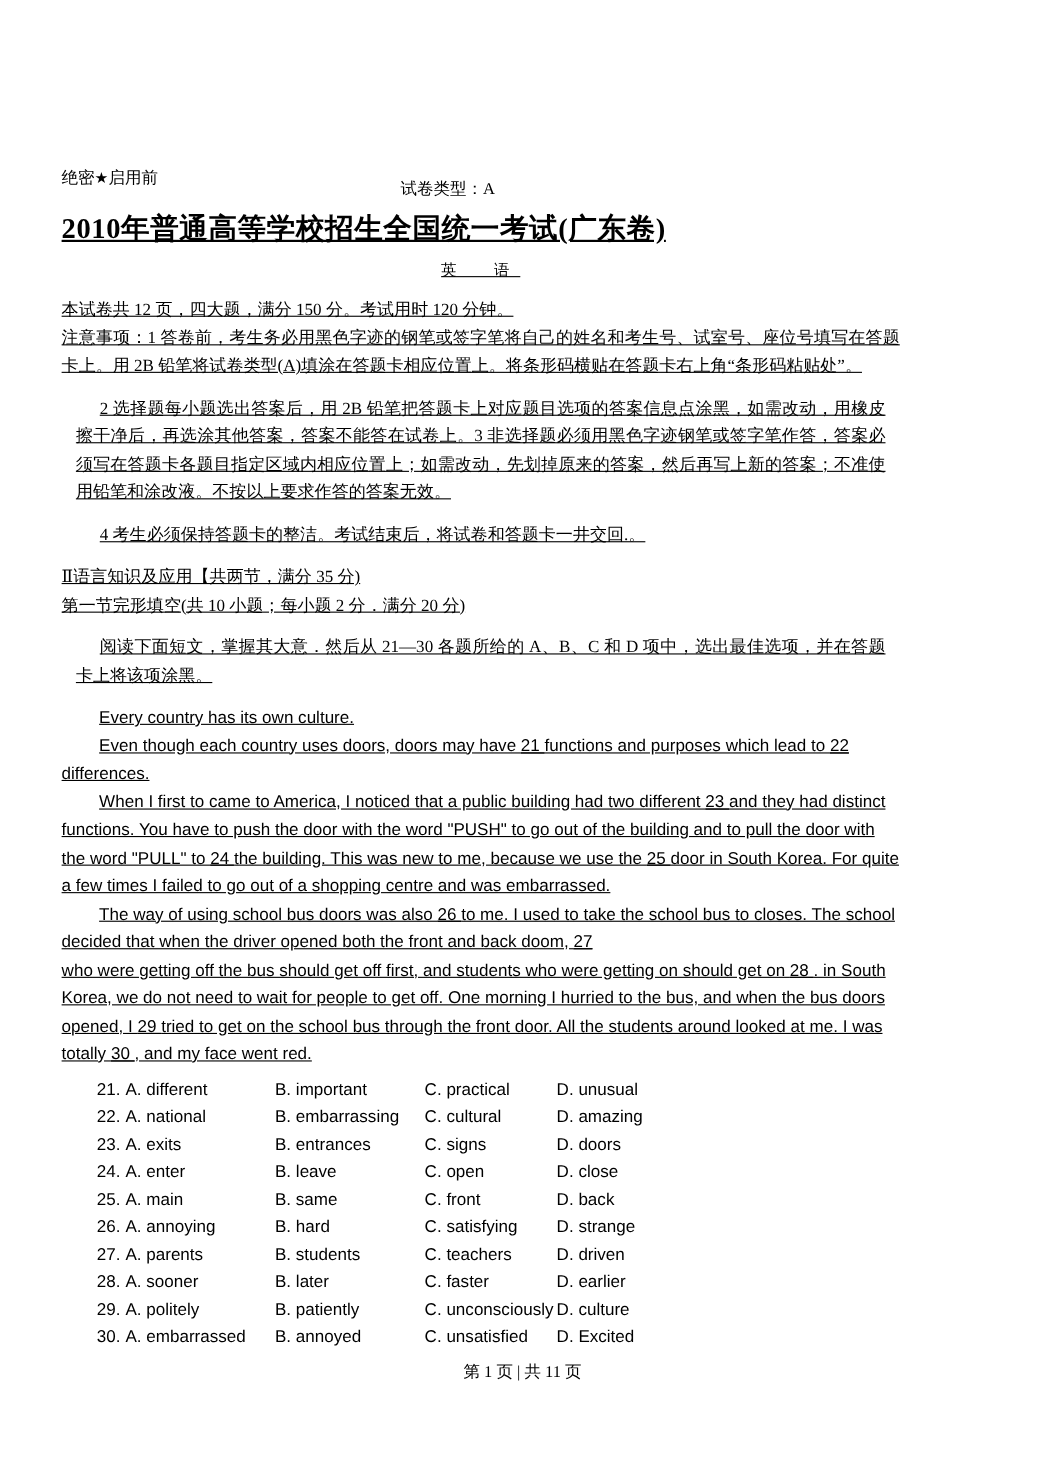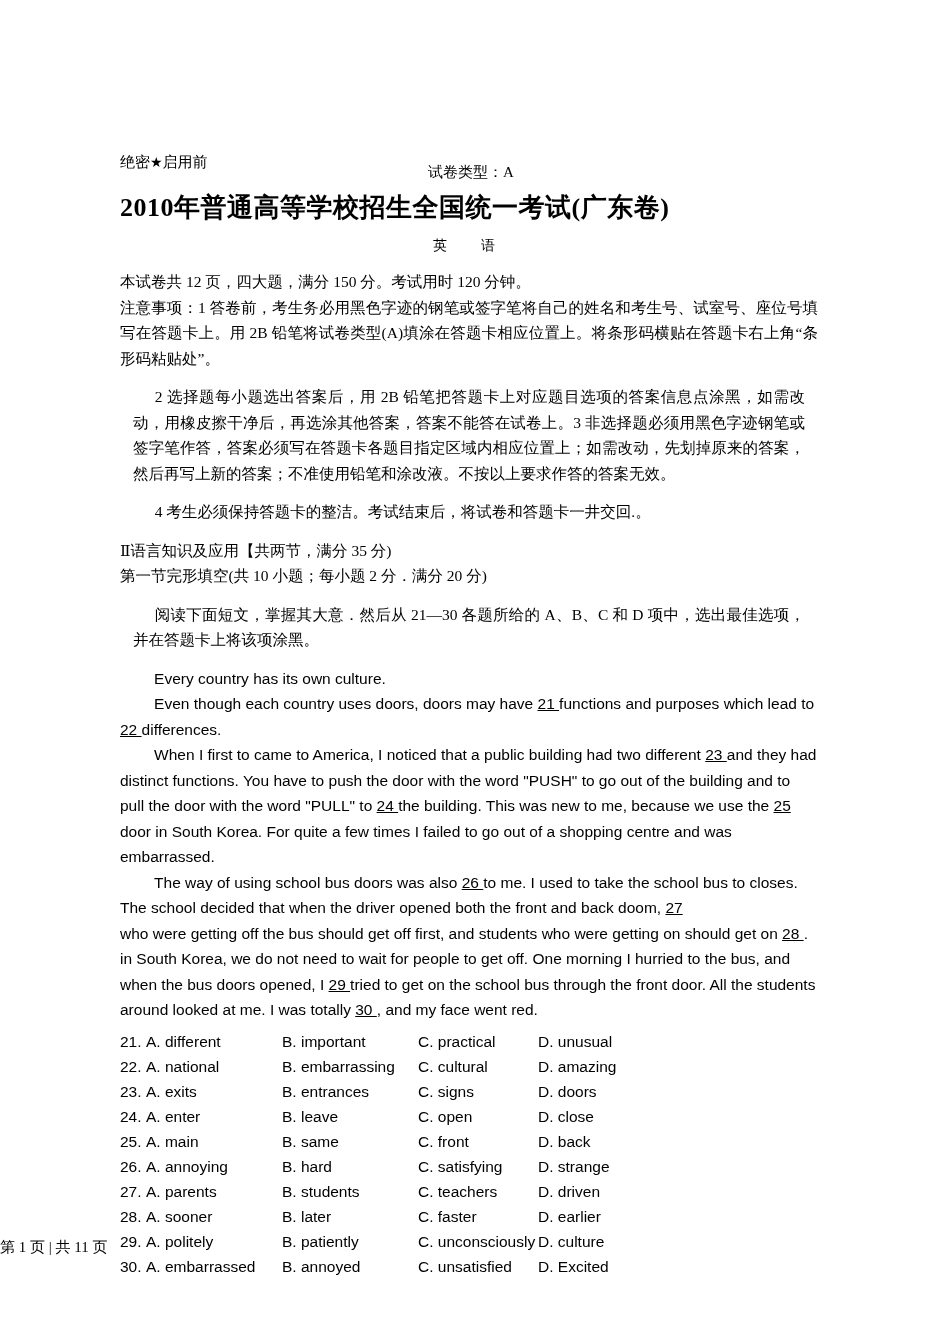--- a/index.html
+++ b/index.html
@@ -12,21 +12,22 @@
     height: 1344px;
     overflow: hidden;
     font-family: "Liberation Serif", "DejaVu Serif", serif;
     color: #000000;
   }
   .page {
     position: relative;
     width: 950px;
     height: 1344px;
     box-sizing: border-box;
-    padding: 150px 132px 0 120px;
+    padding: 150px 132px 0 56px;
+    text-decoration: underline;
   }
 
   
   .header-row {
     position: relative;
     height: 24px;
     font-size: 15px;
     line-height: 24px;
     font-family: "Liberation Serif", "DejaVu Serif", serif;
   }
@@ -106,37 +107,39 @@
   .options {
     margin-top: 6px;
     font-family: "Liberation Sans", "DejaVu Sans", sans-serif;
     font-size: 15.5px;
   }
   .opt-row {
     position: relative;
     height: 25px;
     line-height: 25px;
     white-space: nowrap;
+    margin-left: 32px;
   }
   .opt-row > span {
     display: inline-block;
     vertical-align: top;
   }
   .opt-num { width: 26px; }
   .opt-a   { width: 136px; }
   .opt-b   { width: 136px; }
   .opt-c   { width: 120px; }
   .opt-d   { width: 120px; }
 
   
   .footer {
     position: absolute;
     left: 0;
     right: 0;
     top: 1238px;
+    text-align: center;
     font-size: 15px;
     font-family: "Liberation Serif", "DejaVu Serif", serif;
   }
 </style>
 </head>
 <body>
 
 <div class="page">
 
   <div class="header-row">

